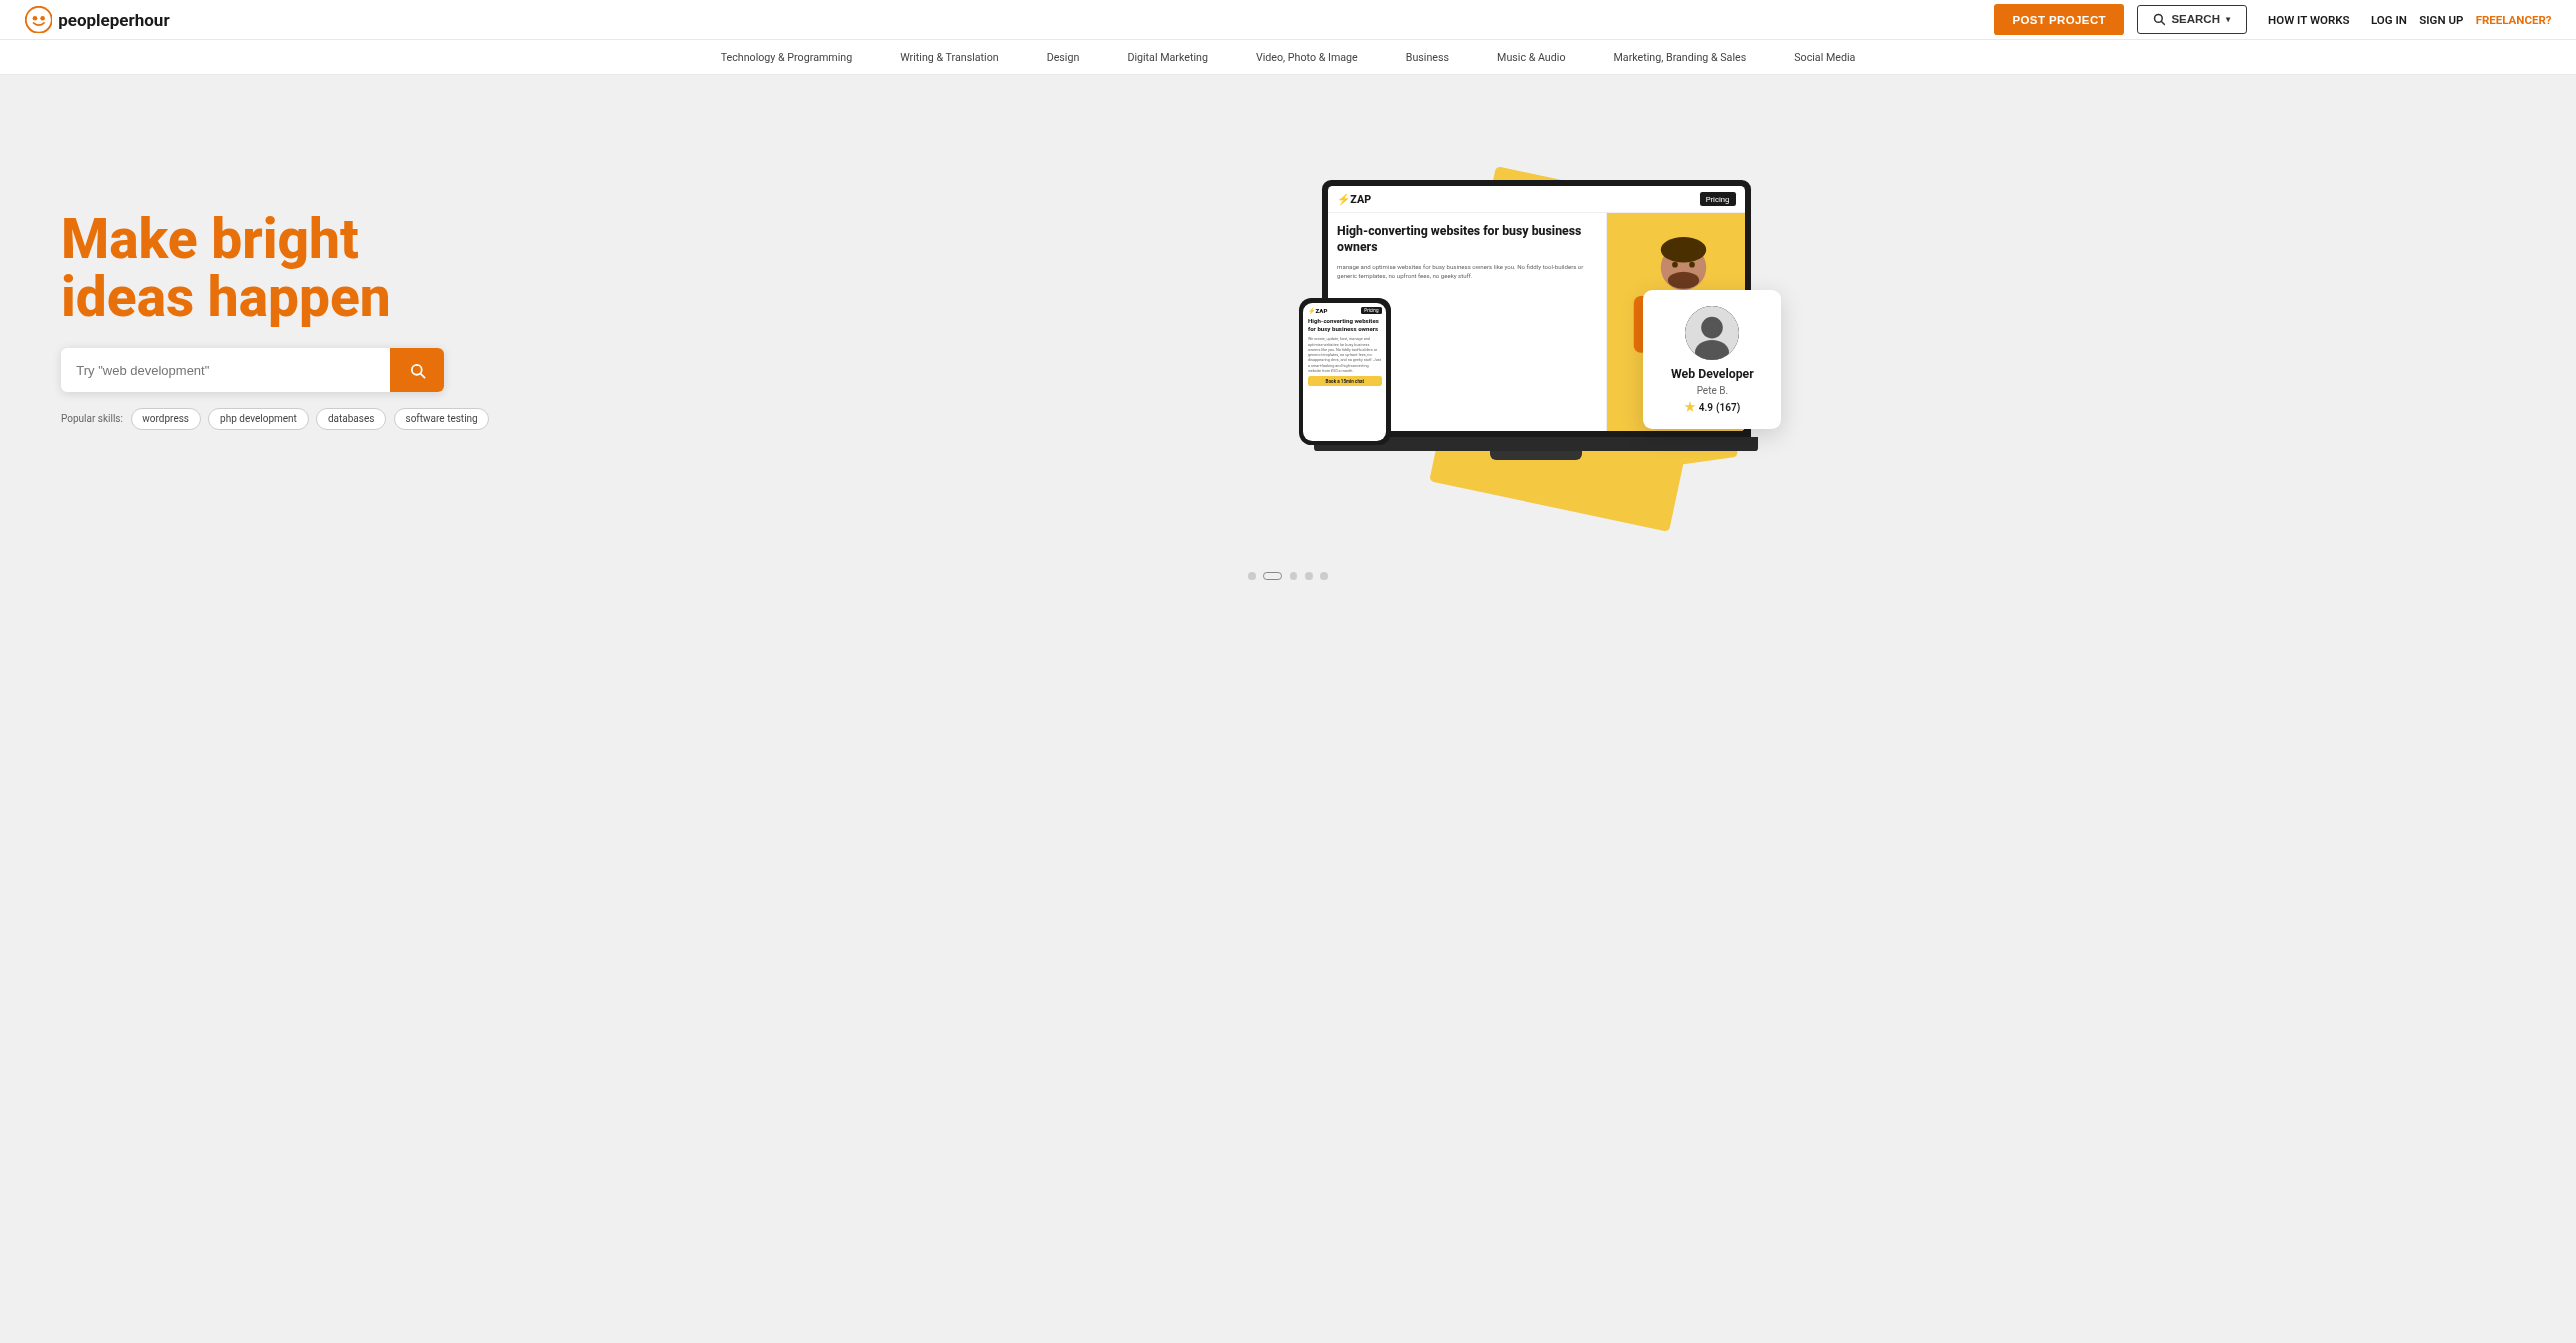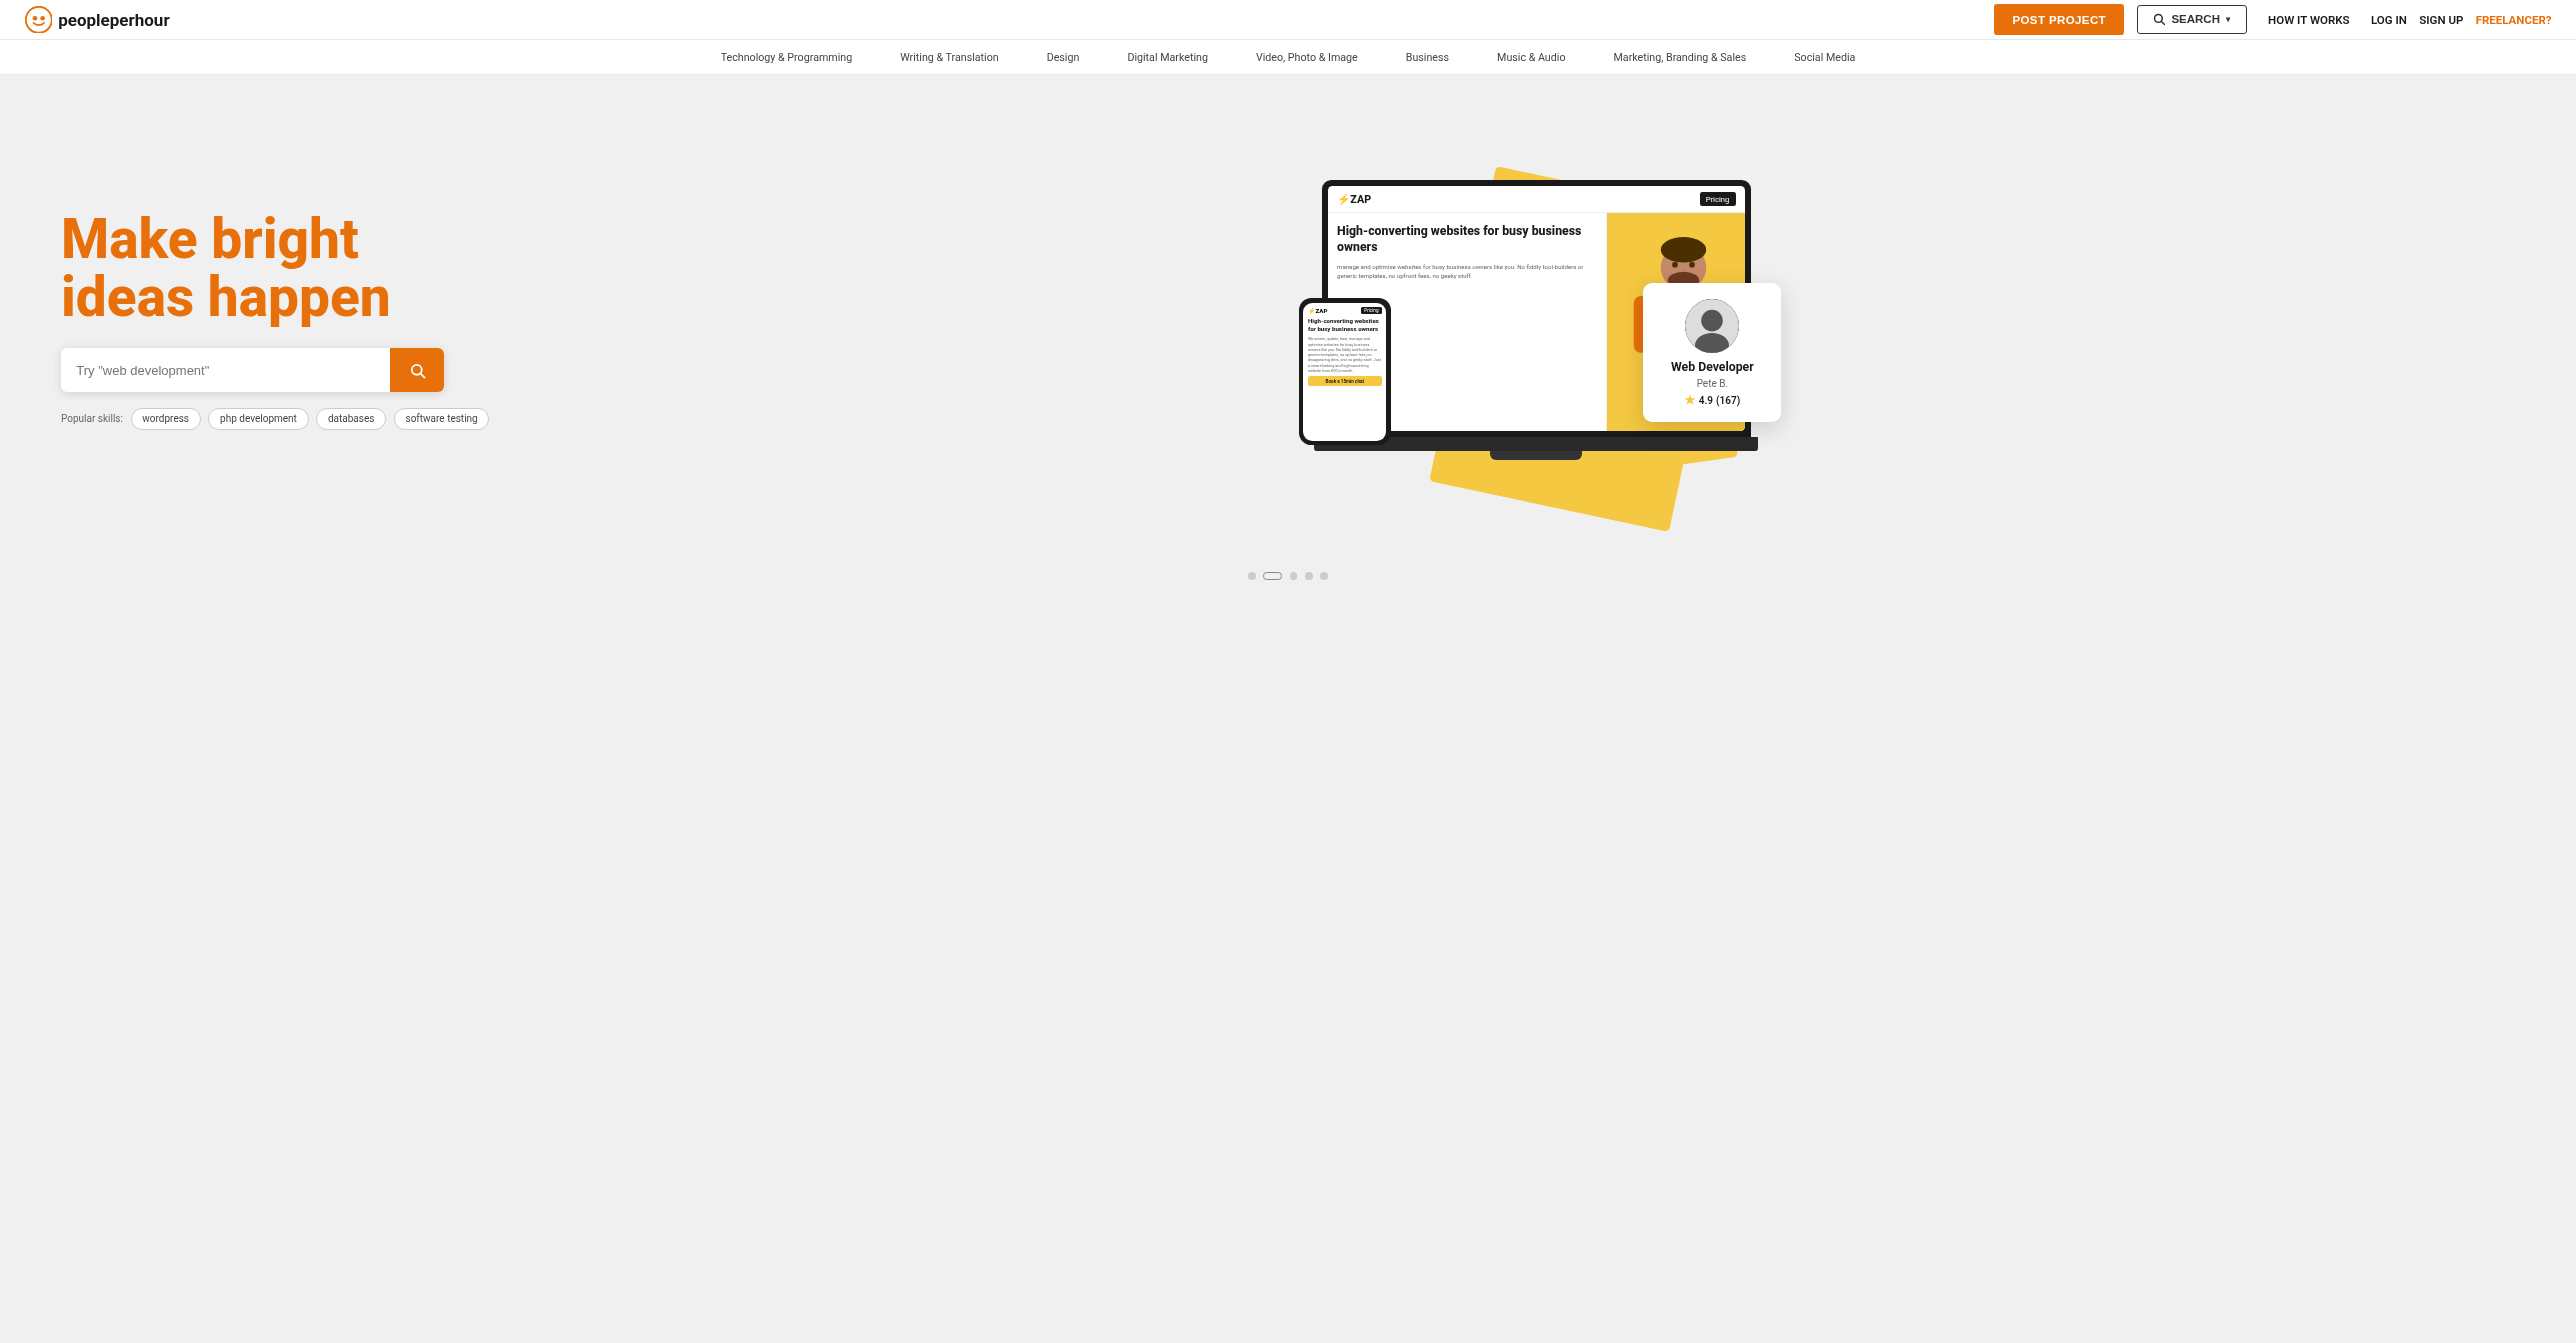--- a/index.html
+++ b/index.html
@@ -333,21 +333,21 @@
       font-weight: 700;
       padding: 2.3px 4.6px;
       border-radius: 2.3px;
       text-align: center;
     }
 
     
     .profile-card {
       position: absolute;
       right: -15.3px;
-      bottom: 38px;
+      bottom: 31px;
       z-index: 6;
       background: #fff;
       border-radius: 9.2px;
       padding: 15.3px 18.4px;
       box-shadow: 0 6.1px 23px rgba(0,0,0,0.15);
       text-align: center;
       width: 138px;
     }
     .profile-avatar {
       width: 54px;

